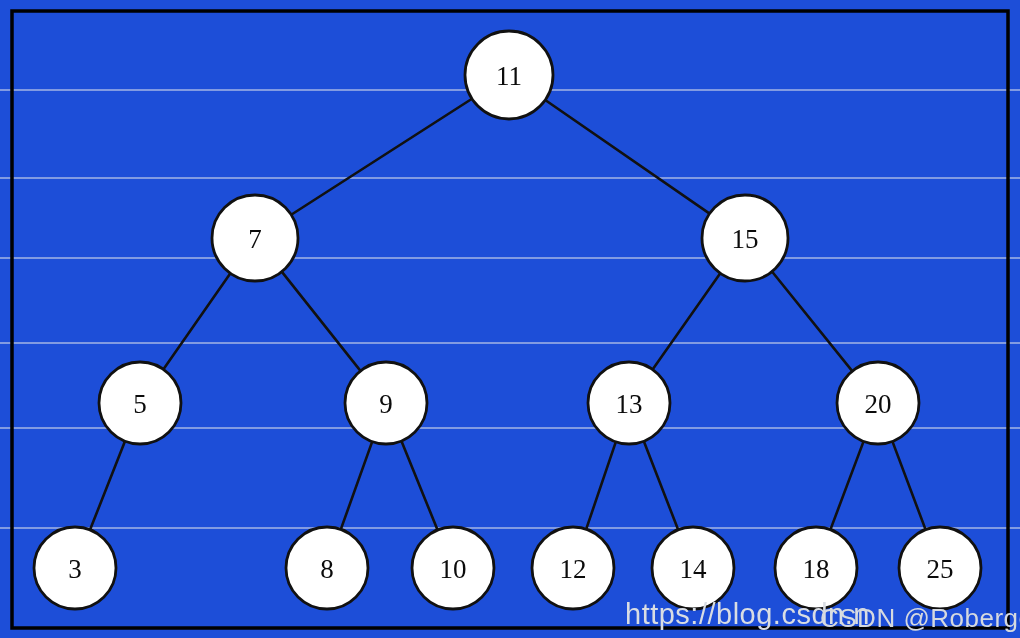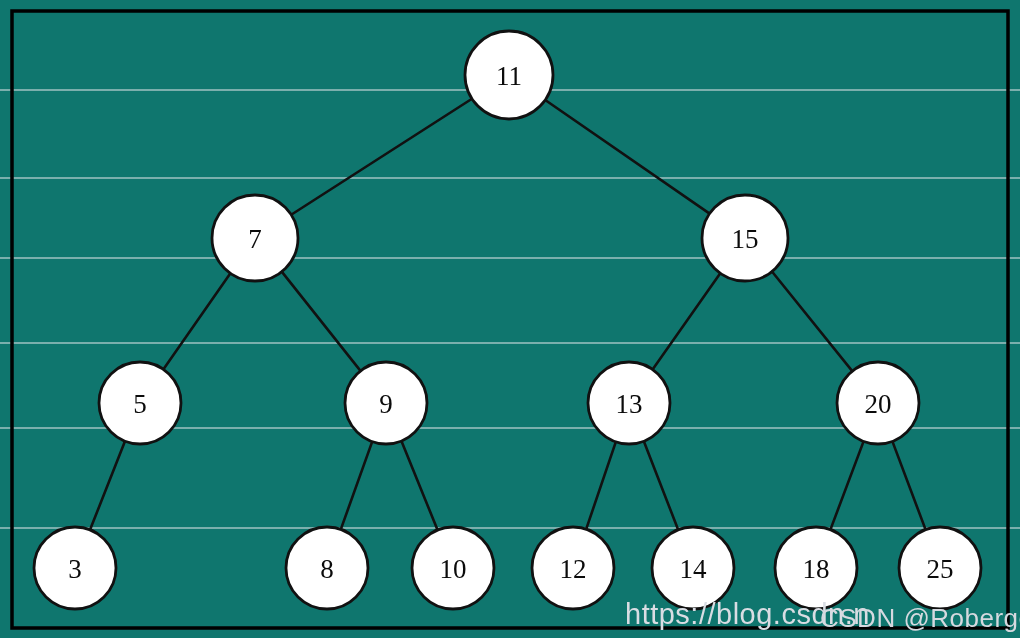--- a/index.html
+++ b/index.html
@@ -11,21 +11,21 @@
     width: 1020px;
     height: 638px;
     font-family: "Liberation Serif", "DejaVu Serif", serif;
     overflow: hidden;
     position: relative;
   }
   #canvas-root {
     position: relative;
     width: 1020px;
     height: 638px;
-    background: #0f766e;
+    background: #1d4ed8;
   }
   #tree-svg {
     position: absolute;
     left: 0;
     top: 0;
     width: 1020px;
     height: 638px;
     display: block;
   }
   .grid-line {

